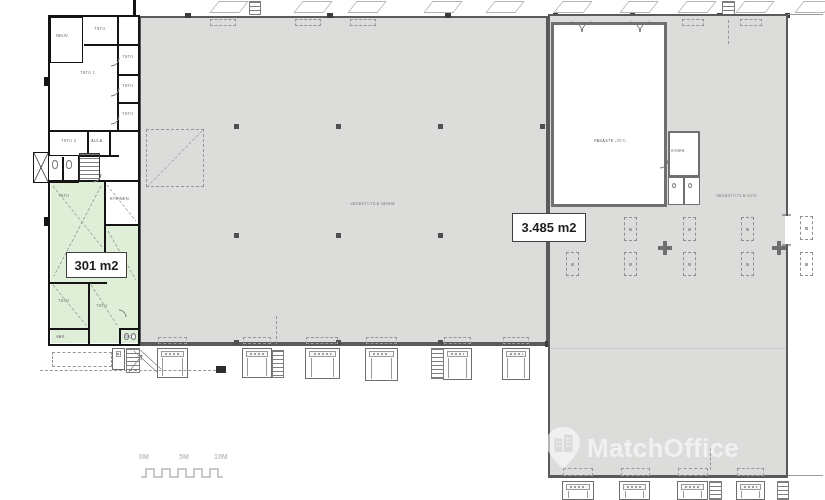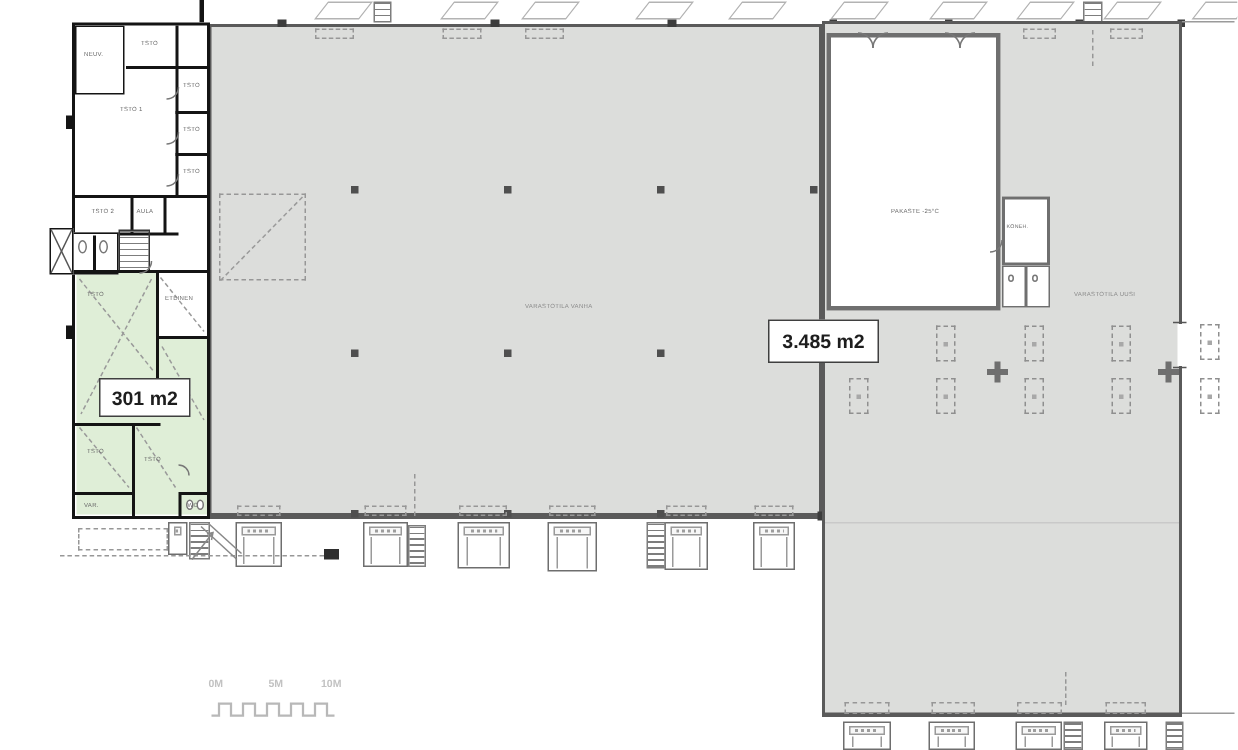--- a/index.html
+++ b/index.html
@@ -283,14 +283,36 @@
   <div class="lbl" style="left:594px;top:139px">PAKASTE -25°C</div>
   <div class="lbl" style="left:671px;top:150px;font-size:3.5px">KONEH.</div>
 
   <div class="areabox" style="left:66px;top:252px;width:61px;height:26px">301 m2</div>
   <div class="areabox" style="left:512px;top:213px;width:74px;height:29px">3.485 m2</div>
 
   <div class="slabel" style="left:139px;top:453px">0M</div>
   <div class="slabel" style="left:179px;top:453px">5M</div>
   <div class="slabel" style="left:214px;top:453px">10M</div>
 
+  <div class="wm">
+    <svg width="38" height="44" viewBox="0 0 40 46">
+      <path d="M20,1 C9.5,1 2,8.6 2,18.6 C2,29 20,45 20,45 C20,45 38,29 38,18.6 C38,8.6 30.5,1 20,1 Z" fill="rgba(255,255,255,0.55)"></path>
+      <g fill="#d9d9d9">
+        <rect x="11" y="13" width="8" height="14"></rect>
+        <rect x="21" y="9" width="9" height="18"></rect>
+      </g>
+      <g fill="rgba(255,255,255,0.55)">
+        <rect x="13" y="16" width="2" height="2"></rect>
+        <rect x="16" y="16" width="2" height="2"></rect>
+        <rect x="13" y="20" width="2" height="2"></rect>
+        <rect x="16" y="20" width="2" height="2"></rect>
+        <rect x="23" y="12" width="2" height="2"></rect>
+        <rect x="26" y="12" width="2" height="2"></rect>
+        <rect x="23" y="16" width="2" height="2"></rect>
+        <rect x="26" y="16" width="2" height="2"></rect>
+        <rect x="23" y="20" width="2" height="2"></rect>
+        <rect x="26" y="20" width="2" height="2"></rect>
+      </g>
+    </svg>
+    <span class="wm-text">MatchOffice</span>
+  </div>
 
 </div>
 
 </body></html>

